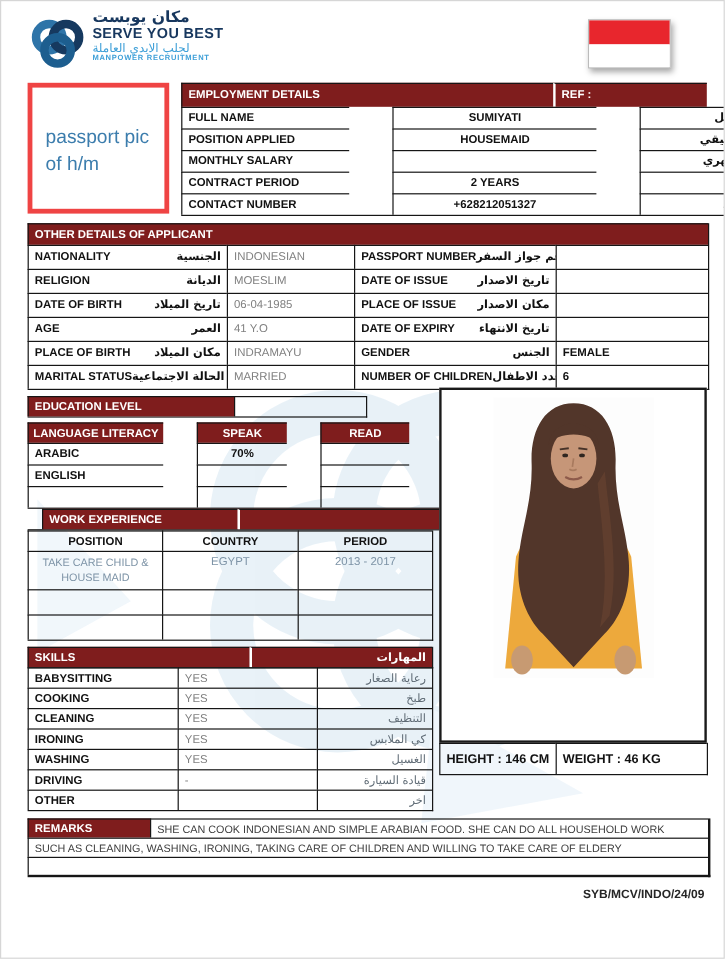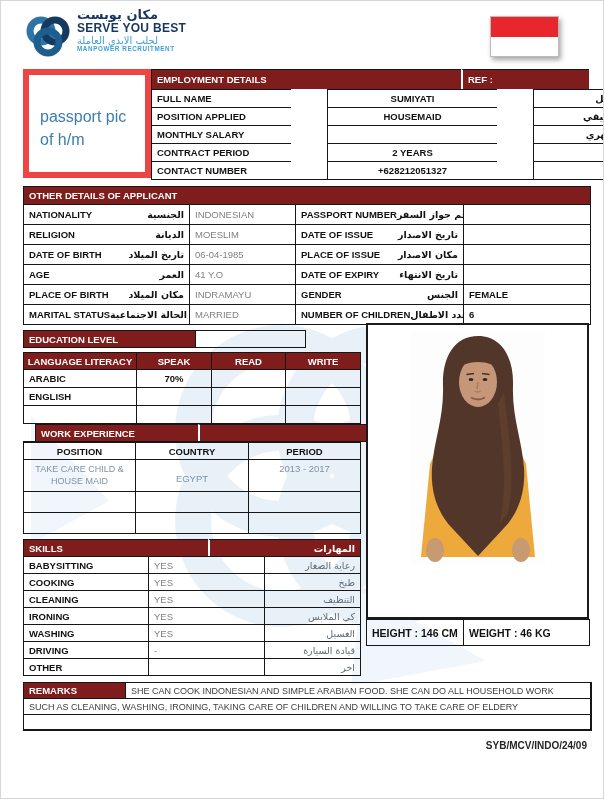--- a/index.html
+++ b/index.html
@@ -35,38 +35,38 @@
   #logo-text { left:76px; top:7px; width:130px; line-height:1.1; }
   .l-ar-name { font-size:13px; font-weight:bold; color:#17375E; }
   .l-en-name { font-size:12px; font-weight:bold; color:#17375E; letter-spacing:.3px; }
   .l-ar-tag  { font-size:10px; color:#3FA0D8; }
   .l-en-tag  { font-size:6.3px; font-weight:bold; color:#3FA0D8; letter-spacing:.6px; }
   #flag { left:489px; top:15px; width:69px; height:41px; border:1px solid #bbb;
           box-shadow:2px 3px 5px rgba(0,0,0,.35); }
   #flag .half { height:50%; }
 
   
-  #passport-box { left:22px; top:68px; width:128px; height:109px; border:6px solid #ef4444;
+  #passport-box { left:22px; top:68px; width:118px; height:109px; border:4px solid #ef4444;
                   padding:30px 0 0 11px; }
   #passport-box div { font-size:16px; color:#3C7DAD; line-height:1.45; }
 
   
   #emp   { left:150px; top:68px; }
   .emp-h { grid-template-columns:310px 128px; height:20px; }
   .emp-r { grid-template-columns:140px 170px 128px; height:18px;gap:36px; }
 
   #od    { left:22px; top:185px; }
   .od-h  { grid-template-columns:567px; height:18px; }
   .od-r  { grid-template-columns:166px 106px 168px 127px; height:20px; }
 
   #edubar { left:22px; top:329px; }
   .edu-h  { grid-template-columns:172px 110px; height:17px; }
 
   #lang   { left:22px; top:351px; }
-  .lang-r { grid-template-columns:113px 75px 74px 75px; height:18px; }
+  .lang-r { grid-template-columns:113px 75px 74px 75px; height:18px;gap:28px; }
   .lang-h { height:17px; }
 
   #webar   { left:22px; top:423px;padding-left:12px; }
   .webar-r { grid-template-columns:163px 174px; height:17px; }
 
   #wetbl { left:22px; top:441px; }
   .we-h  { grid-template-columns:112px 113px 112px; height:17px; }
   .we-r1 { grid-template-columns:112px 113px 112px; height:32px; }
   .we-r  { grid-template-columns:112px 113px 112px; height:21px; }
 
@@ -284,21 +284,21 @@
 </div>
 
 <div id="wetbl" class="tbl">
   <div class="row we-h">
     <div class="cell b ctr">POSITION</div>
     <div class="cell b ctr">COUNTRY</div>
     <div class="cell b ctr">PERIOD</div>
   </div>
   <div class="row we-r1">
     <div class="cell ctr wrap bluegray" style="font-size:9px">TAKE CARE CHILD &amp; HOUSE MAID</div>
-    <div class="cell ctr bluegray" style="align-items:flex-start;padding-top:13px">EGYPT</div>
+    <div class="cell ctr bluegray" style="align-items:flex-start;padding-top:3px">EGYPT</div>
     <div class="cell ctr bluegray" style="align-items:flex-start;padding-top:3px">2013 - 2017</div>
   </div>
   <div class="row we-r">
     <div class="cell"></div>
     <div class="cell"></div>
     <div class="cell"></div>
   </div>
   <div class="row we-r">
     <div class="cell"></div>
     <div class="cell"></div>

